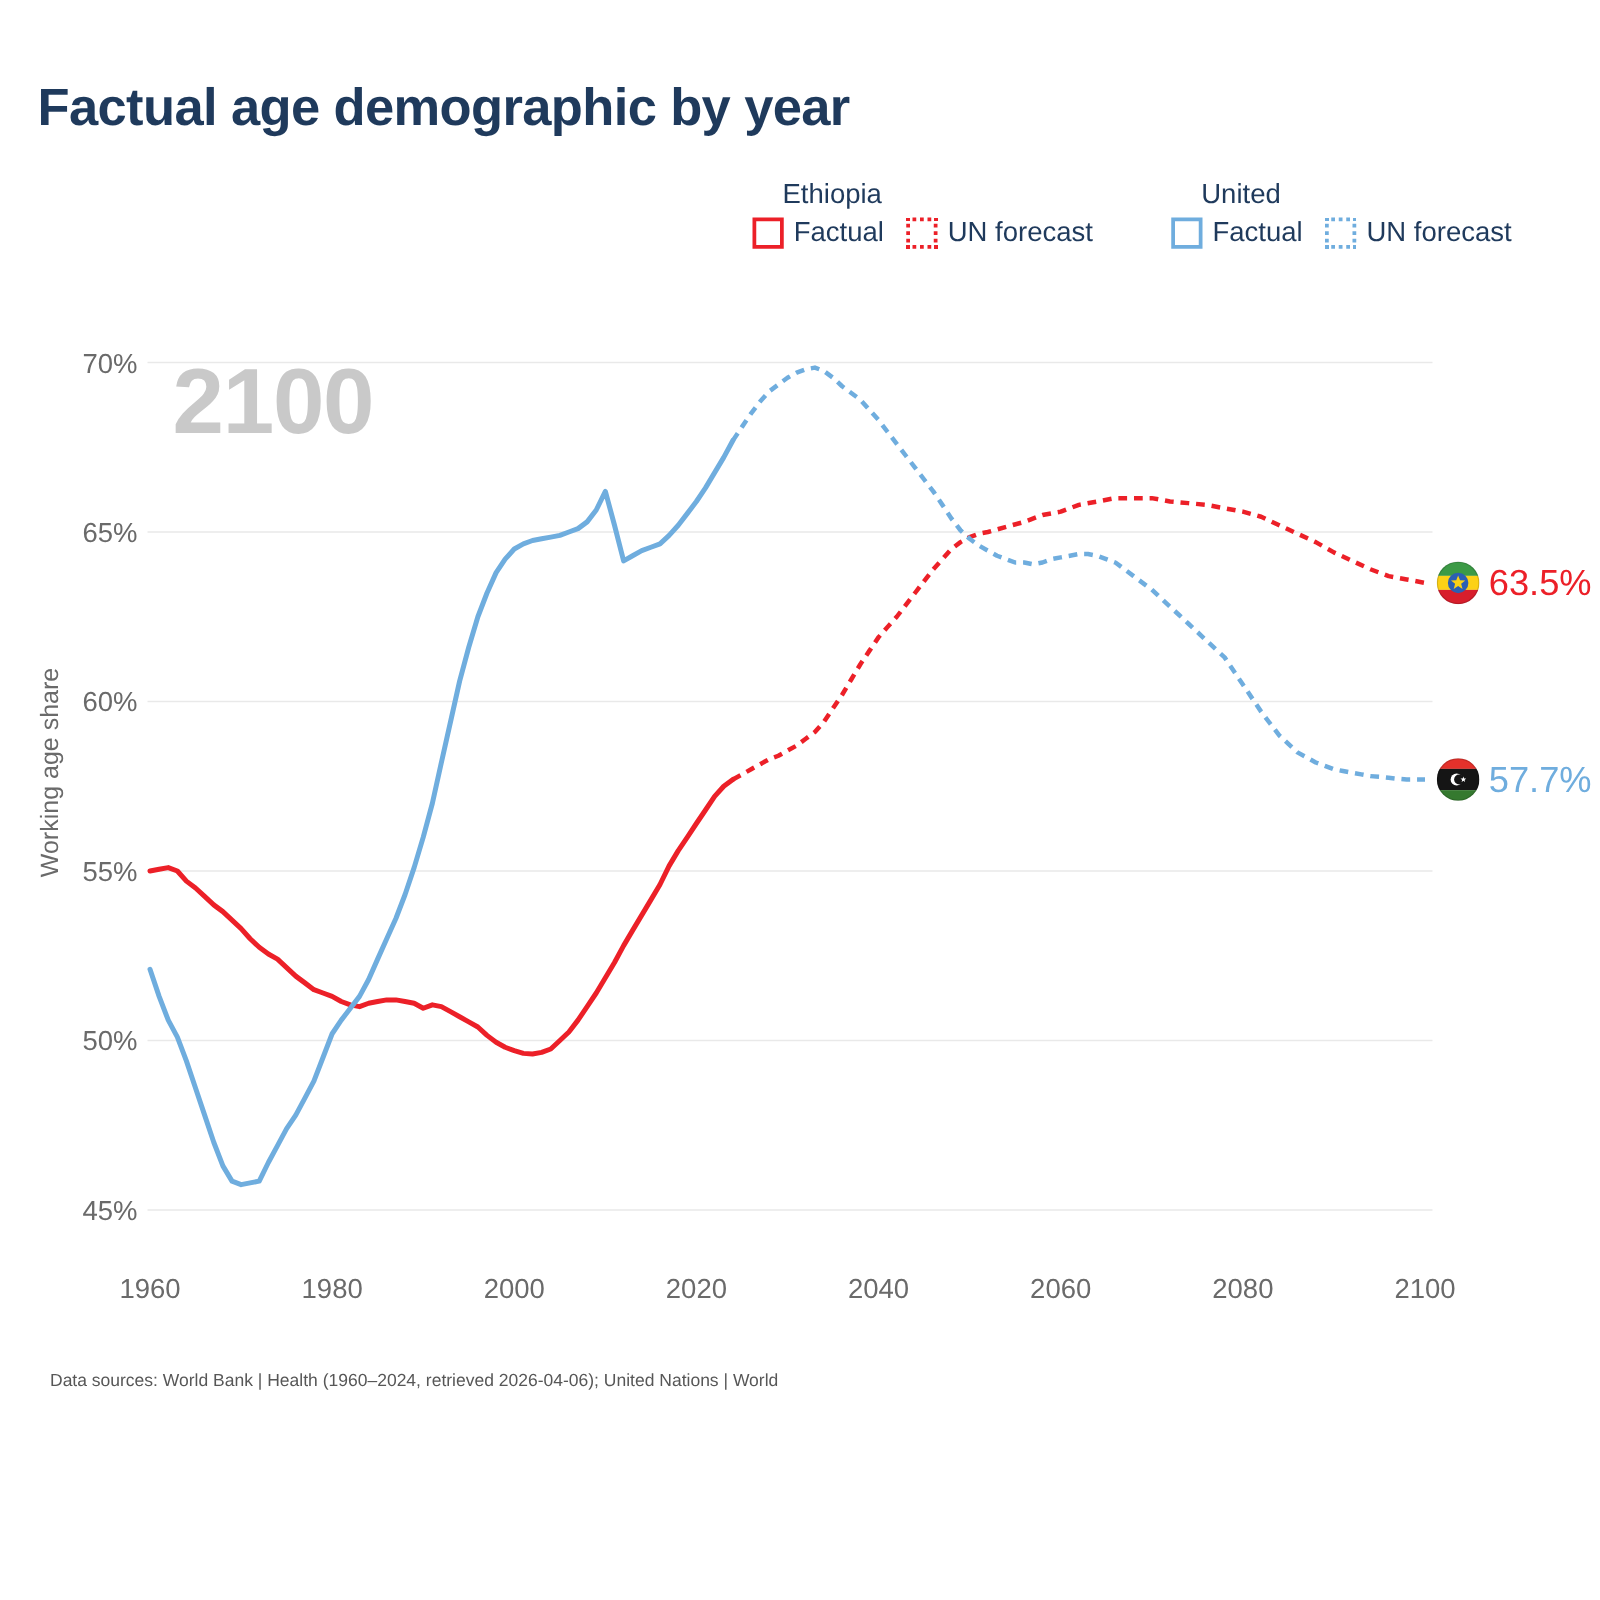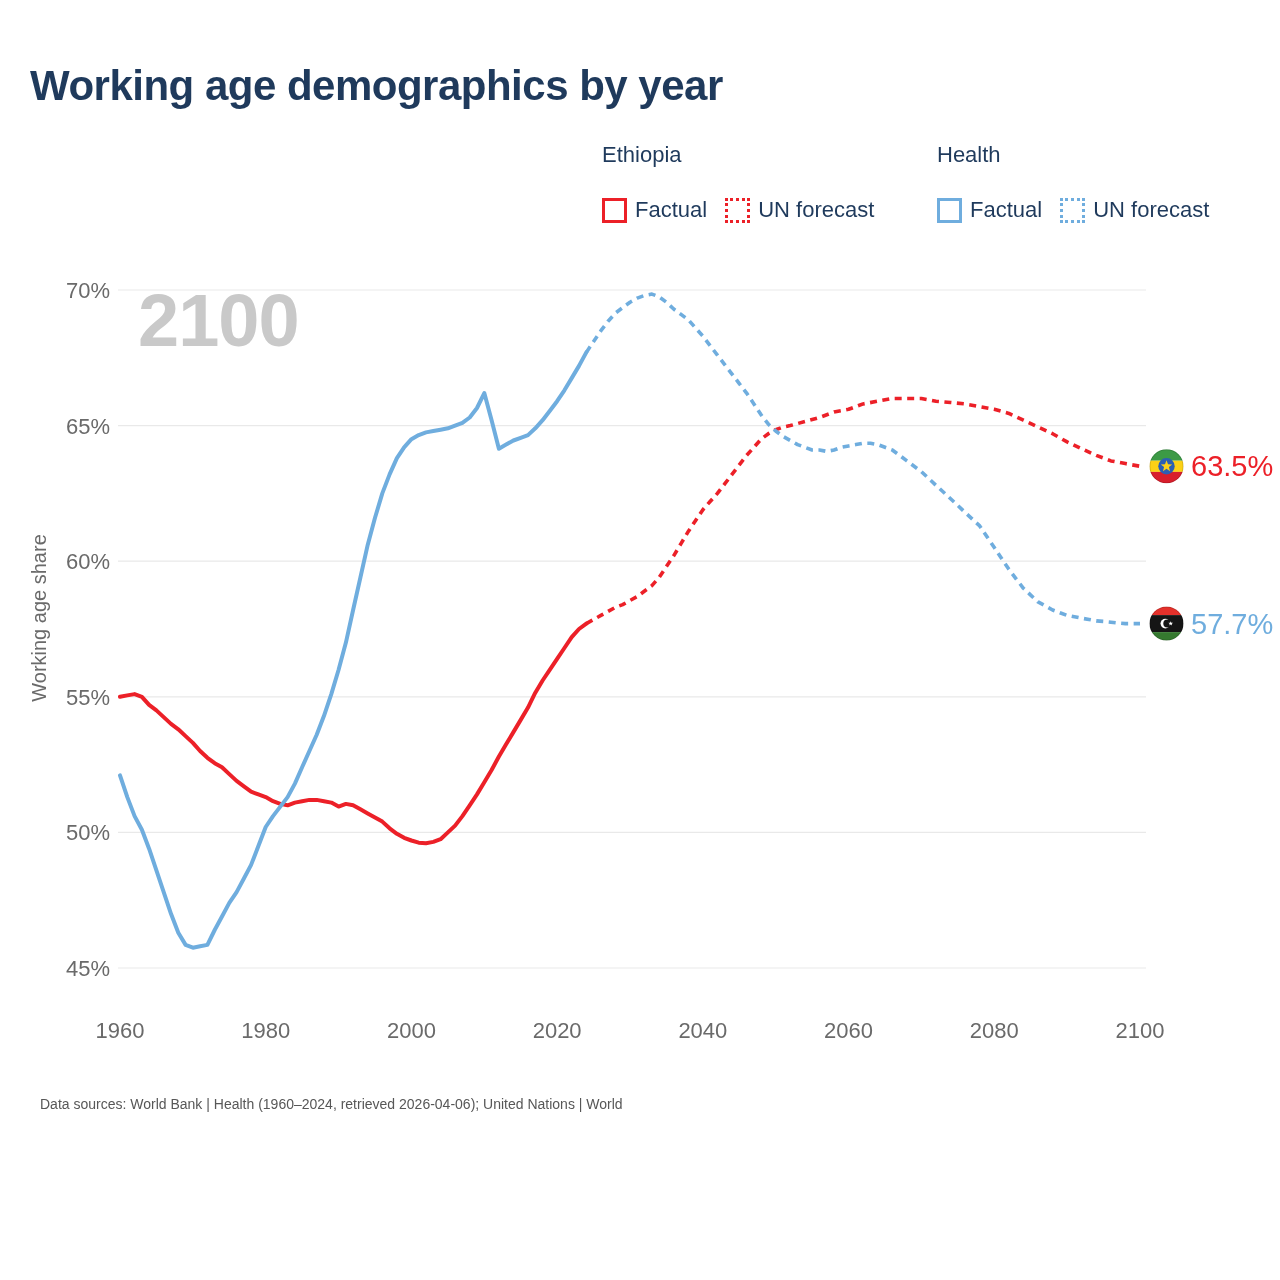--- a/index.html
+++ b/index.html
@@ -8,58 +8,58 @@
     background:#ffffff; font-family:"Liberation Sans", sans-serif;
   }
   .page { position:absolute; inset:0; }
   .chart-title {
     position:absolute; left:30px; top:62px; margin:0;
     font-size:42px; font-weight:700; color:#1f3a5c; letter-spacing:-0.5px;
   }
   .legend-group { position:absolute; top:142px; color:#1f3a5c; }
   .legend-group.g0 { left:602px; }
   .legend-group.g1 { left:937px; }
-  .legend-title { font-size:22px; line-height:26px; }
-  .legend-row { display:flex; align-items:flex-end; gap:18px; margin-top:29px; }
+  .legend-title { font-size:22px; line-height:26px;margin-left:24px; }
+  .legend-row { display:flex; align-items:flex-end; gap:18px; margin-top:5px; }
   .legend-item { display:flex; align-items:center; gap:8px; font-size:22px; }
   .swatch { width:25px; height:25px; box-sizing:border-box; border:3px solid #888; background:#fff; }
   #chart-svg { position:absolute; left:0; top:0; }
   #chart-svg text { font-family:"Liberation Sans", sans-serif; }
   #chart-svg text.tick { fill:#6a6a6a; font-size:22px; }
   #chart-svg text.ytitle { fill:#6a6a6a; font-size:20px; }
   #chart-svg text.watermark { fill:#c9c9c9; font-size:74px; font-weight:700; letter-spacing:-1px; }
   #chart-svg text.endval { font-size:29px; }
   .footer {
     position:absolute; left:40px; top:1085px; width:1120px;
     font-size:14px; line-height:39px; color:#575757;
   }
 </style>
 </head>
 <body>
 
 <div class="page">
 
-  <h1 class="chart-title">Working age demographics by year</h1>
+  <h1 class="chart-title">Factual age demographic by year</h1>
 
   <div class="legend">
     <div class="legend-group g0">
       <div class="legend-title">Ethiopia</div>
       <div class="legend-row">
         <div class="legend-item">
           <span class="swatch" style="border-color: rgb(236, 32, 40); border-style: solid;"></span>
           <span>Factual</span>
         </div>
         <div class="legend-item">
           <span class="swatch" style="border-color: rgb(236, 32, 40); border-style: dotted;"></span>
           <span>UN forecast</span>
         </div>
       </div>
     </div>
     <div class="legend-group g1">
-      <div class="legend-title">Health</div>
+      <div class="legend-title">United</div>
       <div class="legend-row">
         <div class="legend-item">
           <span class="swatch" style="border-color: rgb(111, 173, 222); border-style: solid;"></span>
           <span>Factual</span>
         </div>
         <div class="legend-item">
           <span class="swatch" style="border-color: rgb(111, 173, 222); border-style: dotted;"></span>
           <span>UN forecast</span>
         </div>
       </div>

